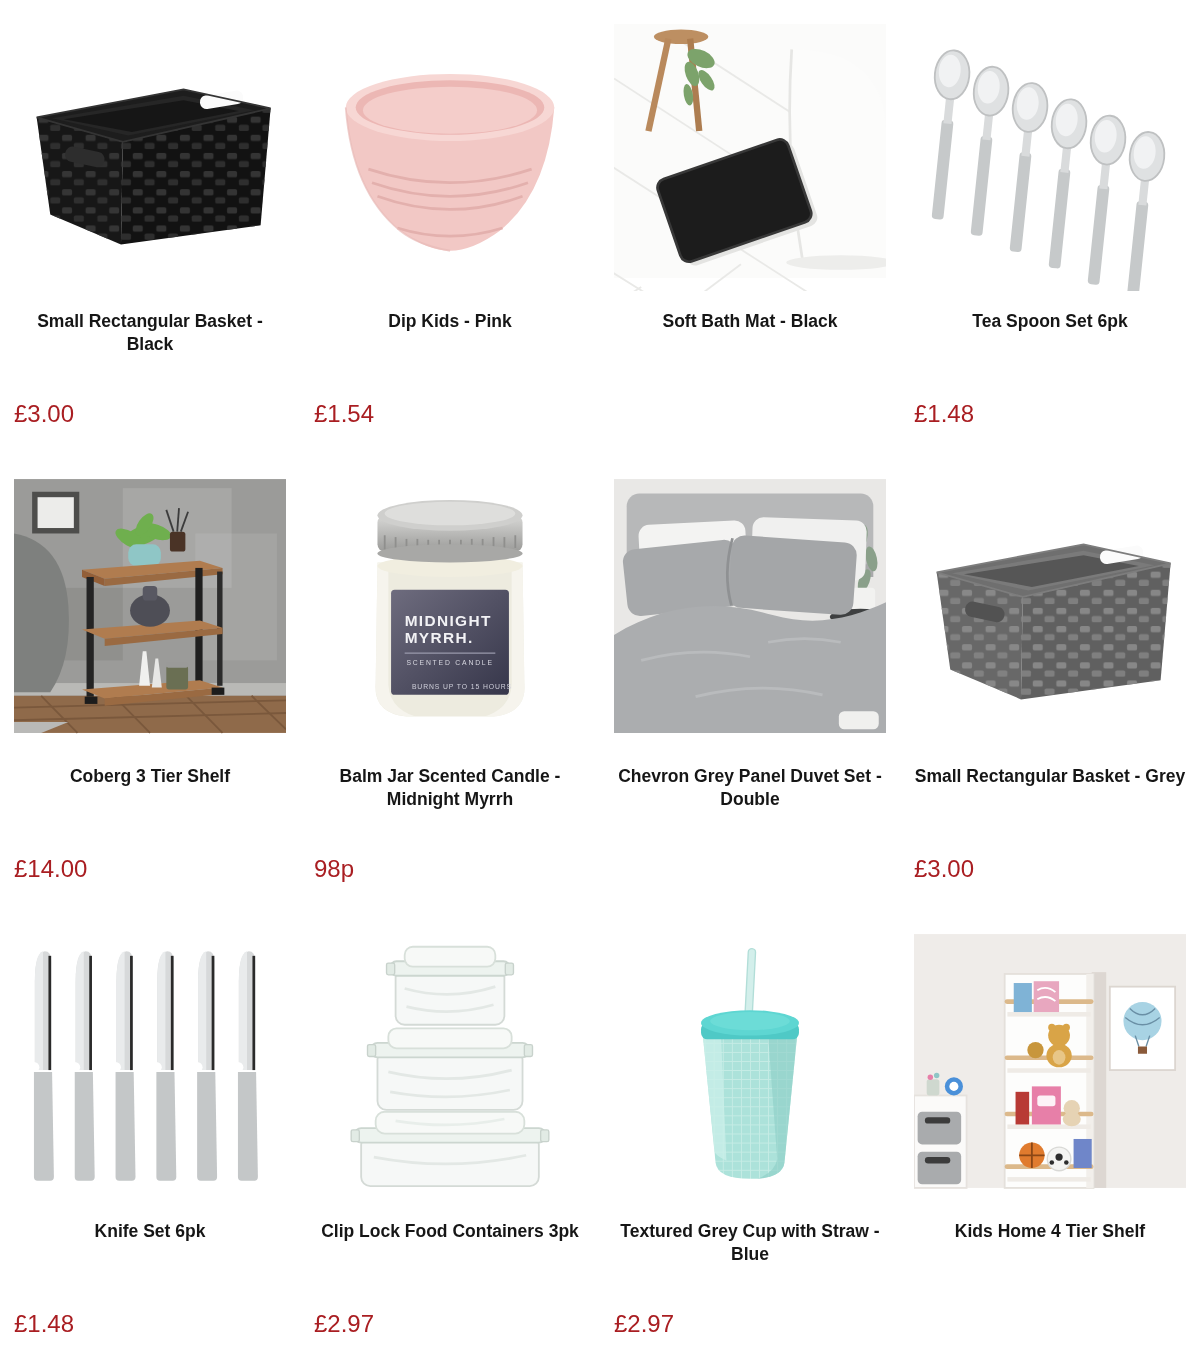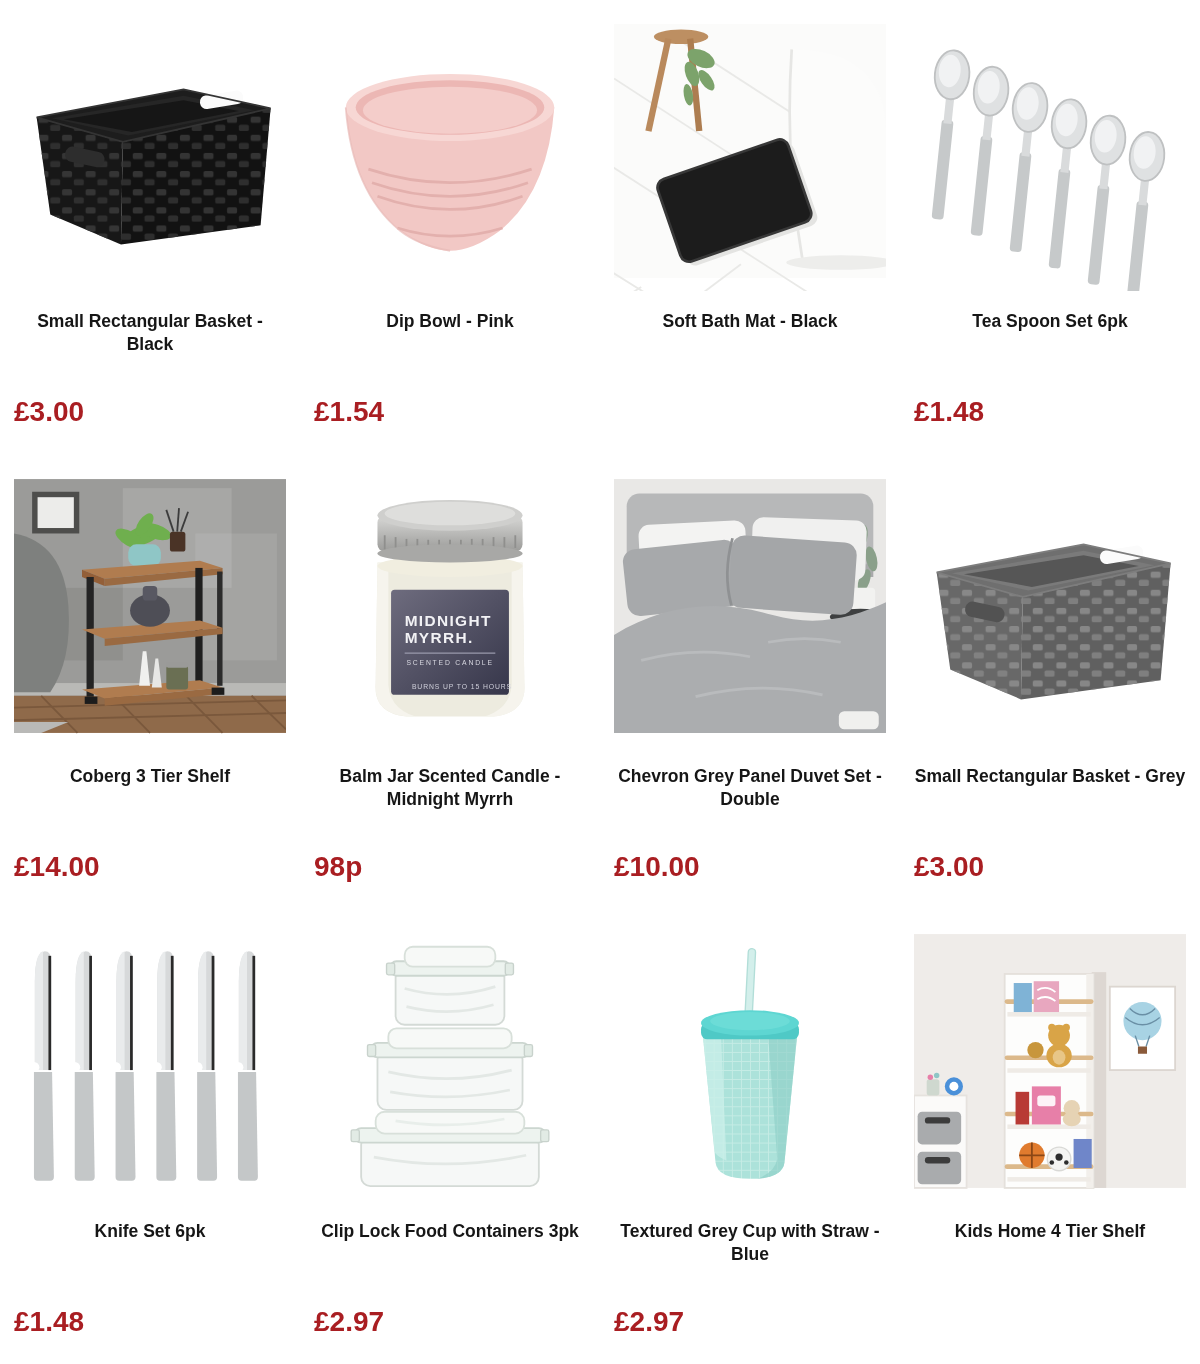--- a/index.html
+++ b/index.html
@@ -2,21 +2,21 @@
 <html><head>
 <meta charset="utf-8">
 <style>
   html,body{margin:0;padding:0;background:#ffffff;}
   body{width:1200px;height:1364px;overflow:hidden;font-family:"Liberation Sans",sans-serif;}
   .grid{display:grid;grid-template-columns:repeat(4,300px);grid-auto-rows:455px;width:1200px;}
   .card{box-sizing:border-box;padding:10px 14px 0;display:flex;flex-direction:column;background:#fff;cursor:pointer;}
   .img-wrap{height:282px;display:flex;align-items:center;justify-content:center;}
   .img-wrap svg{width:280px;height:280px;display:block;}
   .title{margin-top:18px;text-align:center;font-size:17.5px;font-weight:700;color:#161616;line-height:1.32;min-height:47px;}
-  .price{margin:auto 0 27px 0;font-size:28px;font-weight:700;color:#a91e22;text-align:left;}
+  .price{margin:auto 0 27px 0;font-size:24px;font-weight:400;color:#a91e22;text-align:left;}
   text{font-family:"Liberation Sans",sans-serif;}
 </style>
 </head>
 <body>
 
 <div class="grid">
 
   <div class="card">
     <div class="img-wrap">
       <svg viewBox="0 0 300 280">
@@ -49,21 +49,21 @@
         <path d="M60,160 Q150,190 240,160" stroke="#e3b0ad" stroke-width="3" fill="none"></path>
         <path d="M64,175 Q150,205 236,175" stroke="#e3b0ad" stroke-width="3" fill="none"></path>
         <path d="M70,190 Q150,219 230,190" stroke="#e3b0ad" stroke-width="3" fill="none"></path>
         <path d="M92,225 Q150,243 208,225" stroke="#e3b0ad" stroke-width="3" fill="none"></path>
         <ellipse cx="150" cy="92" rx="115" ry="37" fill="#f7d7d4"></ellipse>
         <ellipse cx="150" cy="92" rx="104" ry="30" fill="#ecb7b4"></ellipse>
         <ellipse cx="150" cy="95" rx="96" ry="26" fill="#f4cdca"></ellipse>
         <path d="M35,92 Q42,185 95,228 Q115,244 150,250" fill="none" stroke="#e8bbb8" stroke-width="2" opacity="0.7"></path>
       </svg>
     </div>
-    <div class="title">Dip Bowl - Pink</div>
+    <div class="title">Dip Kids - Pink</div>
     <div class="price">£1.54</div>
   </div>
 
   <div class="card">
     <div class="img-wrap">
       <svg viewBox="0 0 300 280">
         <rect x="0" y="0" width="300" height="280" fill="#fbfbfa"></rect>
         <g stroke="#e9e9e7" stroke-width="2">
           <line x1="-60" y1="120" x2="220" y2="300"></line>
           <line x1="0" y1="60" x2="300" y2="255"></line>
@@ -283,21 +283,20 @@
         <path d="M0,172 C55,138 115,132 175,150 C225,164 265,152 300,136 L300,280 L0,280 Z" fill="#abadaf"></path>
         <g stroke="#bdbfc1" stroke-width="3" fill="none" opacity="0.8">
           <path d="M30,200 Q90,184 150,196"></path>
           <path d="M90,240 Q160,222 230,238"></path>
           <path d="M170,180 Q210,172 250,180"></path>
         </g>
         <rect x="248" y="256" width="44" height="20" rx="6" fill="#f0f0ee"></rect>
       </svg>
     </div>
     <div class="title">Chevron Grey Panel Duvet Set - Double</div>
-    <div class="price">£10.00</div>
   </div>
 
   <div class="card">
     <div class="img-wrap">
       <svg viewBox="0 0 300 280">
         <defs>
           <pattern id="weaveG" width="26" height="20" patternUnits="userSpaceOnUse">
             <rect x="1" y="2" width="11" height="7" rx="2" fill="#8e8e8e"></rect>
             <rect x="14" y="11" width="11" height="7" rx="2" fill="#858585"></rect>
           </pattern>

